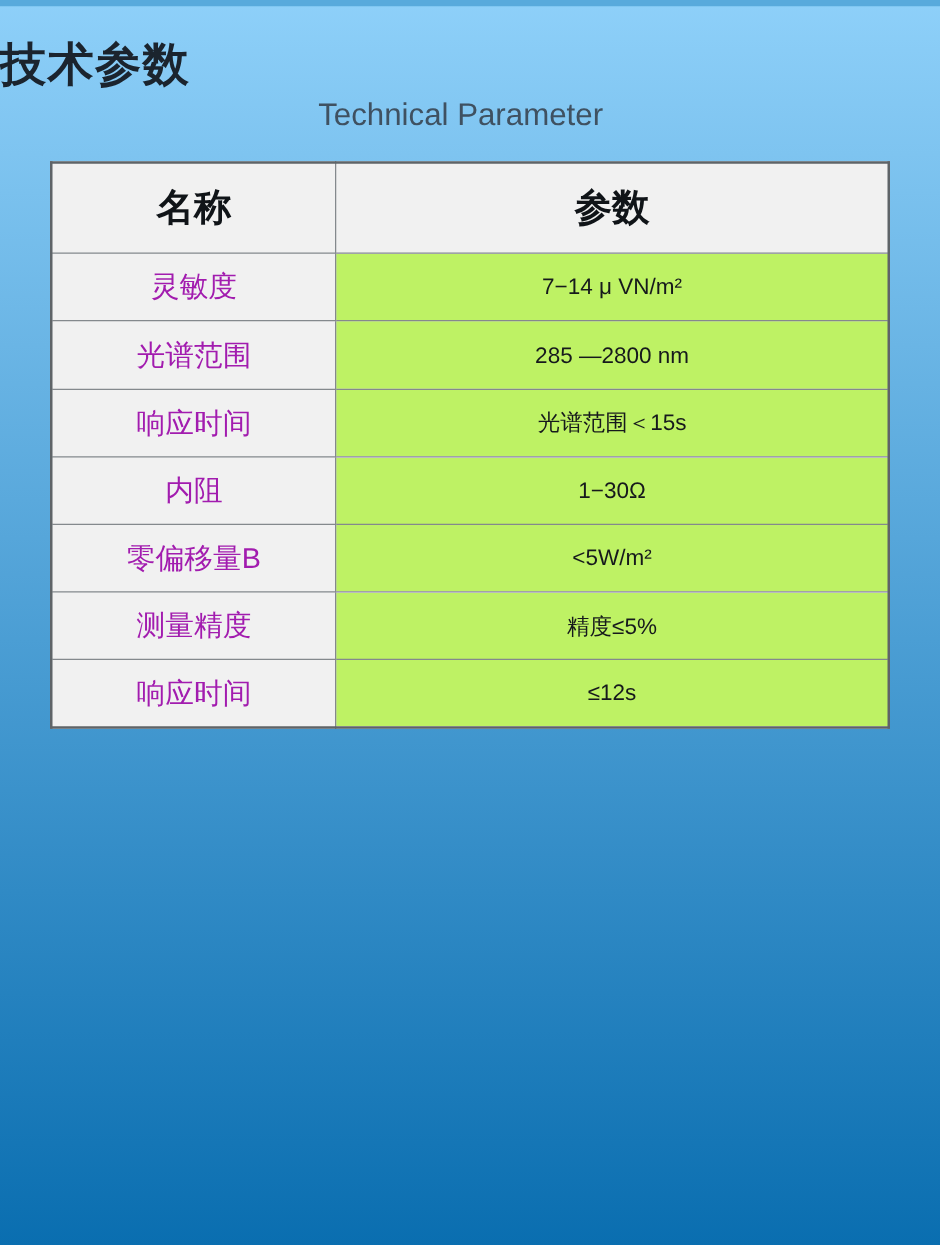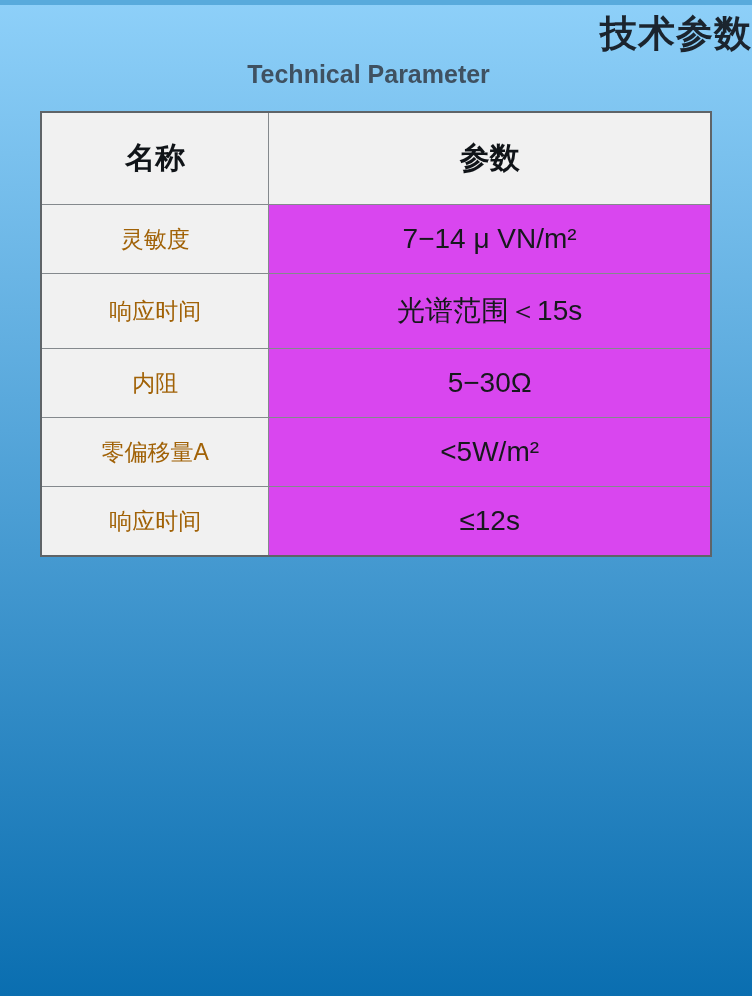--- a/index.html
+++ b/index.html
@@ -9,72 +9,72 @@
     overflow: hidden;
     font-family: "Liberation Sans", "DejaVu Sans", sans-serif;
     background: linear-gradient(to bottom, #8ed0f9 0px, #56a6da 430px, #0a6eb0 996px);
   }
   .top-strip {
     width: 100%;
     height: 5px;
     background: #58aadc;
   }
   .title {
-    margin: 8px 0 0 0;
-    text-align: right;
+    margin: 26px 0 0 0;
+    text-align: left;
     font-size: 37px;
     font-weight: 700;
     letter-spacing: 1px;
     color: #1b242e;
     line-height: 1.15;
   }
   .subtitle {
     margin: 4px 15px 0 0;
     text-align: center;
     font-size: 25px;
-    font-weight: 700;
+    font-weight: 400;
     color: #3f5161;
     line-height: 1.15;
   }
   .table-wrap {
     margin: 23px 40px 0 40px;
   }
   table.param-table {
     width: 100%;
     border-collapse: collapse;
     border: 2px solid #5f6468;
     background: #f1f1f1;
     table-layout: fixed;
   }
   table.param-table td, table.param-table th {
     border: 1px solid #84898d;
-    padding: 18px;
+    padding: 8px;
     text-align: center;
     vertical-align: middle;
     overflow: hidden;
     white-space: nowrap;
   }
   col.c-name  { width: 34%; }
   col.c-value { width: 66%; }
   tr.header-row th {
     height: 55px;
     background: #f1f1f1;
     font-size: 30px;
     font-weight: 700;
     color: #101418;
   }
   tr.data-row { height: 54.2px; }
   tr.data-row td.name {
     background: #f1f1f1;
     font-size: 23px;
-    color: #a16207;
+    color: #a21caf;
   }
   tr.data-row td.value {
-    background: #d946ef;
-    font-size: 28px;
+    background: #bef264;
+    font-size: 18px;
     color: #16191c;
   }
 </style>
 </head>
 <body>
 
 <div class="top-strip"></div>
 
 <h1 class="title">技术参数</h1>
 <div class="subtitle">Technical Parameter</div>
@@ -90,41 +90,49 @@
         <th>名称</th>
         <th>参数</th>
       </tr>
     </thead>
     <tbody>
   <tr class="data-row">
     <td class="name">灵敏度</td>
     <td class="value">7−14 μ VN/m²</td>
   </tr>
 
+  <tr class="data-row">
+    <td class="name">光谱范围</td>
+    <td class="value">285 —2800 nm</td>
+  </tr>
 
   <tr class="data-row">
     <td class="name">响应时间</td>
     <td class="value">光谱范围＜15s</td>
   </tr>
 
   <tr class="data-row">
     <td class="name">内阻</td>
-    <td class="value">5−30Ω</td>
+    <td class="value">1−30Ω</td>
   </tr>
 
 
 
   <tr class="data-row">
-    <td class="name">零偏移量A</td>
+    <td class="name">零偏移量B</td>
     <td class="value">&lt;5W/m²</td>
   </tr>
 
 
 
 
+  <tr class="data-row">
+    <td class="name">测量精度</td>
+    <td class="value">精度≤5%</td>
+  </tr>
 
   <tr class="data-row">
     <td class="name">响应时间</td>
     <td class="value">≤12s</td>
   </tr>
 
 </tbody>
   </table>
 </div>
 

